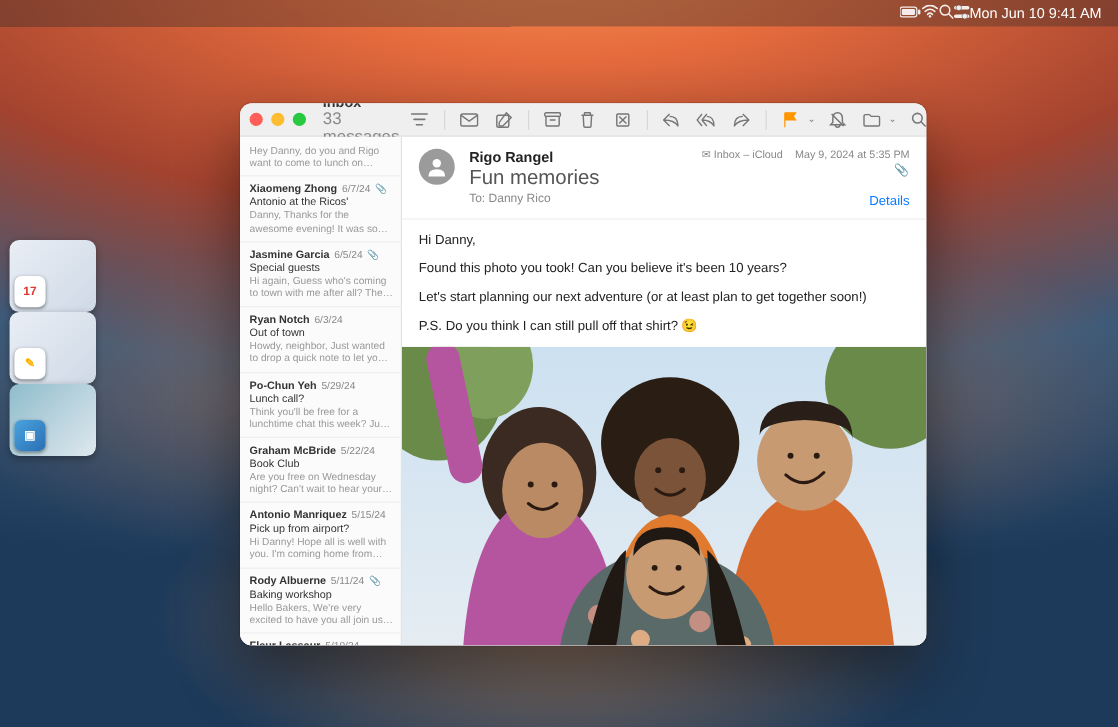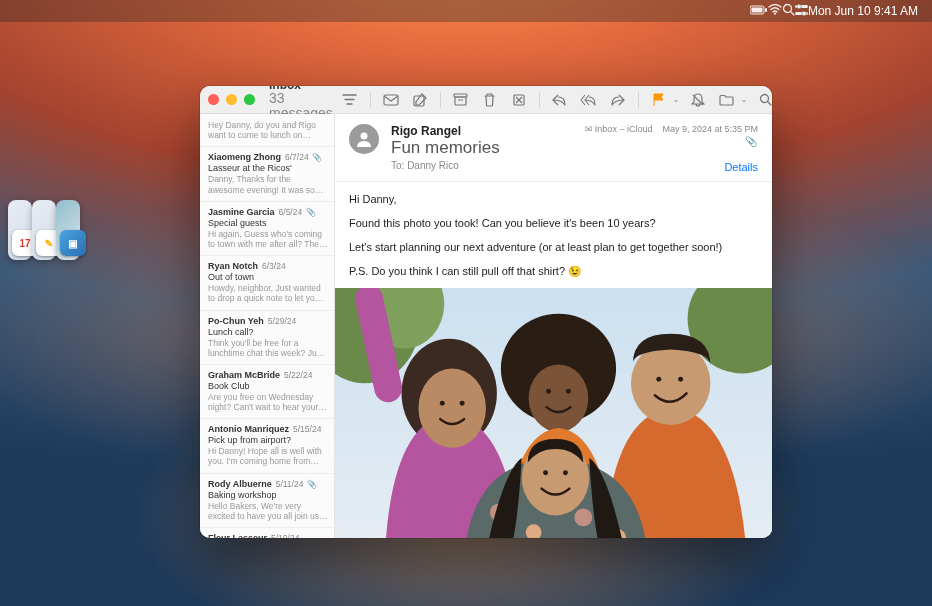--- a/index.html
+++ b/index.html
@@ -25,21 +25,21 @@
   background: rgba(40,40,40,.35); color:#fff; font-size:12px;
   backdrop-filter: blur(20px);
 }
 .menubar .left { display:flex; gap:16px; align-items:center; }
 .menubar .left .apple { font-size:14px; }
 .menubar .left .bold { font-weight:600; }
 .menubar .right { margin-left:auto; display:flex; align-items:center;justify-content:center; }
 .menubar .right .sysicon { opacity:.9; }
 
 
-.stage-widgets { position:absolute; left:8px; top:200px; width:72px; display:flex; flex-direction:row; gap:0; }
+.stage-widgets { position:absolute; left:8px; top:200px; width:72px; display:flex; flex-direction:column; gap:0; }
 .stage-widget { width:72px; height:60px; border-radius:8px; background: linear-gradient(135deg,#e9eef5,#cfd9e6); box-shadow:0 2px 6px rgba(0,0,0,.3); position:relative; }
 .stage-widget .mini { position:absolute; left:4px; bottom:4px; width:26px; height:26px; border-radius:6px; background:#fff; box-shadow:0 1px 3px rgba(0,0,0,.4); display:flex; align-items:center; justify-content:center; font-size:10px; font-weight:600; color:#de3b30; }
 .stage-widget:nth-child(3) { background: linear-gradient(135deg,#8fbccc,#dfe8ee); }
 .stage-widget:nth-child(3) .mini { background:#2b6fb3; color:#fff; }
 
 
 .mail-window {
   position:absolute; left:200px; top:86px; width:572px; height:452px;
   background:#f6f6f7; border-radius:10px; overflow:hidden;
   box-shadow: 0 25px 50px rgba(0,0,0,.45), 0 0 0 1px rgba(0,0,0,.1);
@@ -248,21 +248,21 @@
             <span class="sender"></span>
             <span class="date"></span>
           </div>
           <div class="preview">Hey Danny, do you and Rigo want to come to lunch on Sunday to me…</div>
         </div>
         <div class="msg-item">
           <div class="row1">
             <span class="sender">Xiaomeng Zhong</span>
             <span class="date">6/7/24<span class="clip"> 📎</span></span>
           </div>
-          <div class="subject">Lasseur at the Ricos'</div>
+          <div class="subject">Antonio at the Ricos'</div>
           <div class="preview">Danny, Thanks for the awesome evening! It was so much fun that I…</div>
         </div>
         <div class="msg-item">
           <div class="row1">
             <span class="sender">Jasmine Garcia</span>
             <span class="date">6/5/24<span class="clip"> 📎</span></span>
           </div>
           <div class="subject">Special guests</div>
           <div class="preview">Hi again, Guess who's coming to town with me after all? These two…</div>
         </div>

